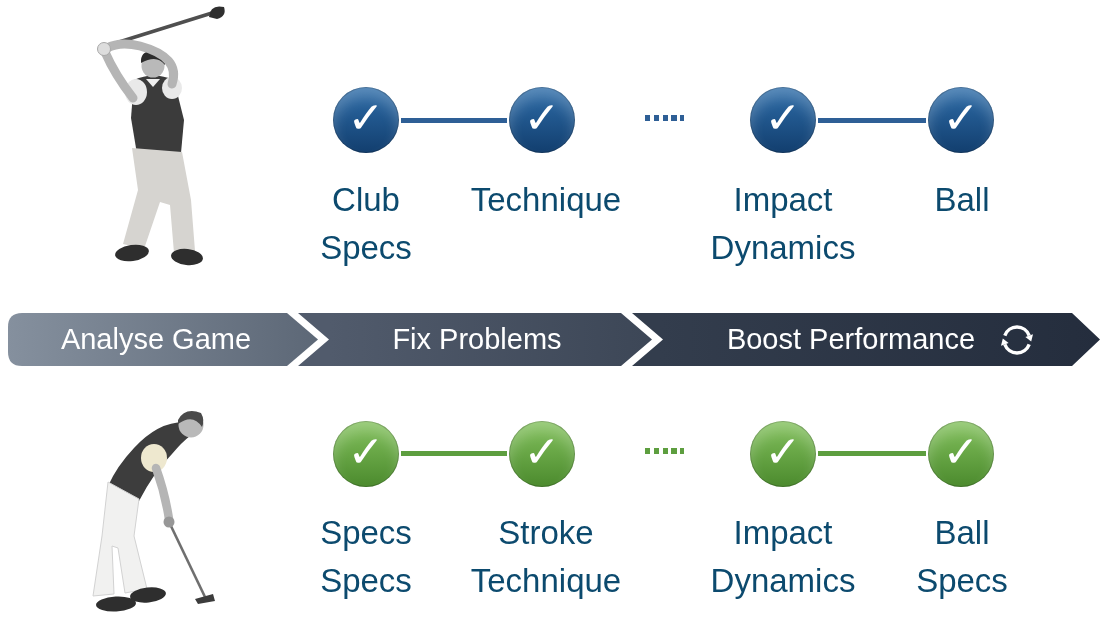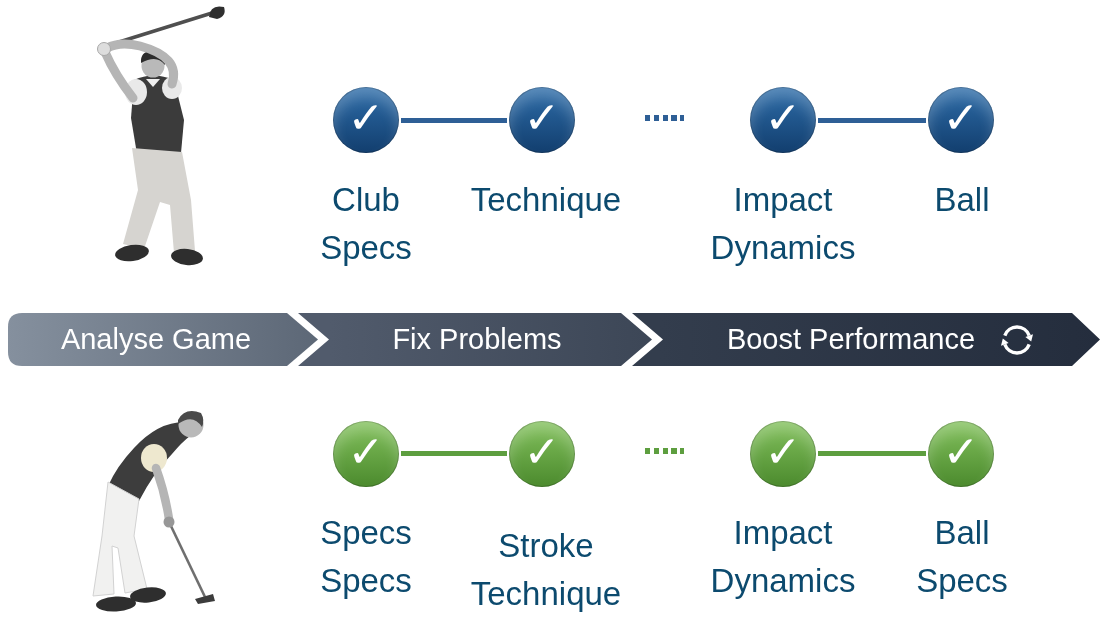--- a/index.html
+++ b/index.html
@@ -166,21 +166,21 @@
   </div>
   <div class="conn green-line" style="left:818px;top:451px;width:108px"></div>
   <div class="node green" style="left:928px;top:421px">
     <span class="check">✓</span>
   </div>
 
   <div class="step-label" style="left:246px;top:509px">
     <div>Specs</div>
     <div>Specs</div>
   </div>
-  <div class="step-label" style="left:426px;top:522px">
+  <div class="step-label" style="left:426px;top:509px">
     <div>Stroke</div>
     <div>Technique</div>
   </div>
   <div class="step-label" style="left:663px;top:509px">
     <div>Impact</div>
     <div>Dynamics</div>
   </div>
   <div class="step-label" style="left:842px;top:509px">
     <div>Ball</div>
     <div>Specs</div>

